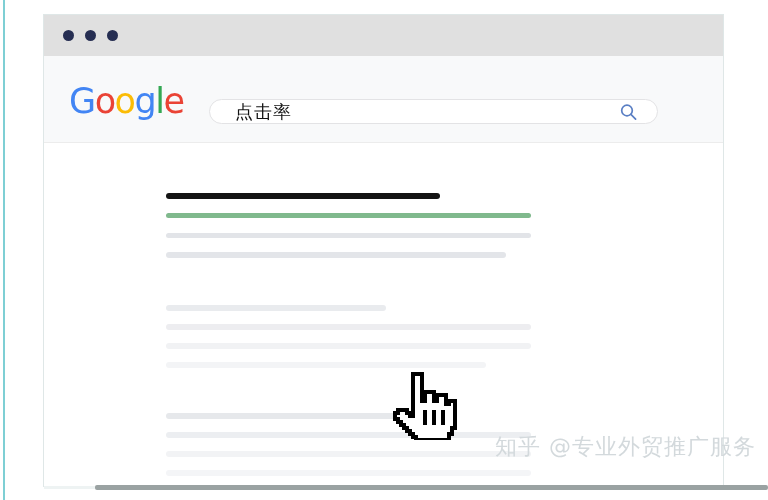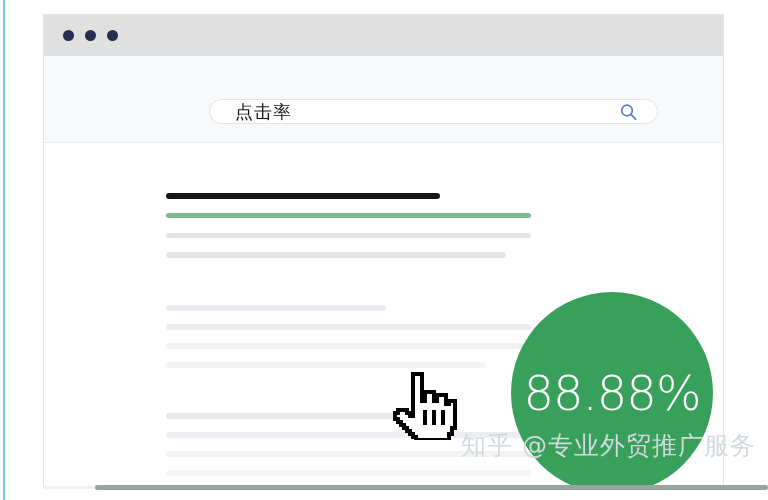--- a/index.html
+++ b/index.html
@@ -103,21 +103,21 @@
     background:#eef3f3;
   }
   .scrollbar-thumb {
     position:absolute; left:95px; top:485px; width:673px; height:5px;
     background:#9aa2a2; border-radius:2px;
   }
 
   
   .watermark {
     position:absolute; right:12px; bottom:38px;
-    font-size:25px; color:#d3d9dc;
+    font-size:22px; color:#d3d9dc;
     font-family:"DejaVu Sans", sans-serif;
     letter-spacing:1px; white-space:nowrap;
   }
 </style>
 </head>
 <body>
 
 <div id="stage">
 
   <div class="edge-rule-left"></div>
@@ -127,20 +127,23 @@
     <div class="titlebar">
       <div class="dots">
         <span class="dot"></span>
         <span class="dot"></span>
         <span class="dot"></span>
       </div>
     </div>
 
     <div class="searchbar-area">
 
+      <div class="glogo">
+        <span>G</span><span>o</span><span>o</span><span>g</span><span>l</span><span>e</span>
+      </div>
 
       <div class="searchbox">
         <span class="search-text">点击率</span>
         <span class="search-icon">
           <svg viewBox="0 0 17 17" width="17" height="17">
             <circle cx="7" cy="7" r="5.3" fill="none" stroke="#5a7fc4" stroke-width="1.7"></circle>
             <line x1="10.9" y1="10.9" x2="15.6" y2="15.6" stroke="#5a7fc4" stroke-width="1.7" stroke-linecap="round"></line>
           </svg>
         </span>
       </div>
@@ -158,23 +161,20 @@
           <div class="bar" style="left: 122px; top: 200px; width: 365px; height: 6px; background: rgb(241, 242, 244);"></div>
           <div class="bar" style="left: 122px; top: 219px; width: 320px; height: 6px; background: rgb(243, 244, 246);"></div>
         </div>
       <div id="result-1">
           <div class="bar" style="left: 122px; top: 270px; width: 273px; height: 6px; background: rgb(230, 232, 235);"></div>
           <div class="bar" style="left: 122px; top: 289px; width: 365px; height: 6px; background: rgb(236, 238, 241);"></div>
           <div class="bar" style="left: 122px; top: 308px; width: 365px; height: 6px; background: rgb(242, 243, 245);"></div>
           <div class="bar" style="left: 122px; top: 327px; width: 365px; height: 6px; background: rgb(244, 245, 247);"></div>
         </div>
 
-      <div class="stat-circle">
-        <span class="stat-value">88.88%</span>
-      </div>
 
       <div class="cursor">
         <svg viewBox="0 0 22 24" width="66" height="72" shape-rendering="crispEdges">
           <path d="M7 2 h3 v9 h1 V8 h3 v3 h1 V9 h3 v3 h1 V11 h2 v9 h-1 v2 h-1 v2 H8 v-1 H7 v-1 H6 v-1 H5 v-1 H4 v-1 H3 v-1 H2 v-1 H1 v-2 h1 v-1 h3 v1 h1 v1 h1 z" fill="#ffffff" stroke="#000000" stroke-width="1.4"></path>
           <line x1="11" y1="14" x2="11" y2="19" stroke="#000000" stroke-width="1.2"></line>
           <line x1="14" y1="14" x2="14" y2="19" stroke="#000000" stroke-width="1.2"></line>
           <line x1="17" y1="14" x2="17" y2="19" stroke="#000000" stroke-width="1.2"></line>
         </svg>
       </div>
     </div>

